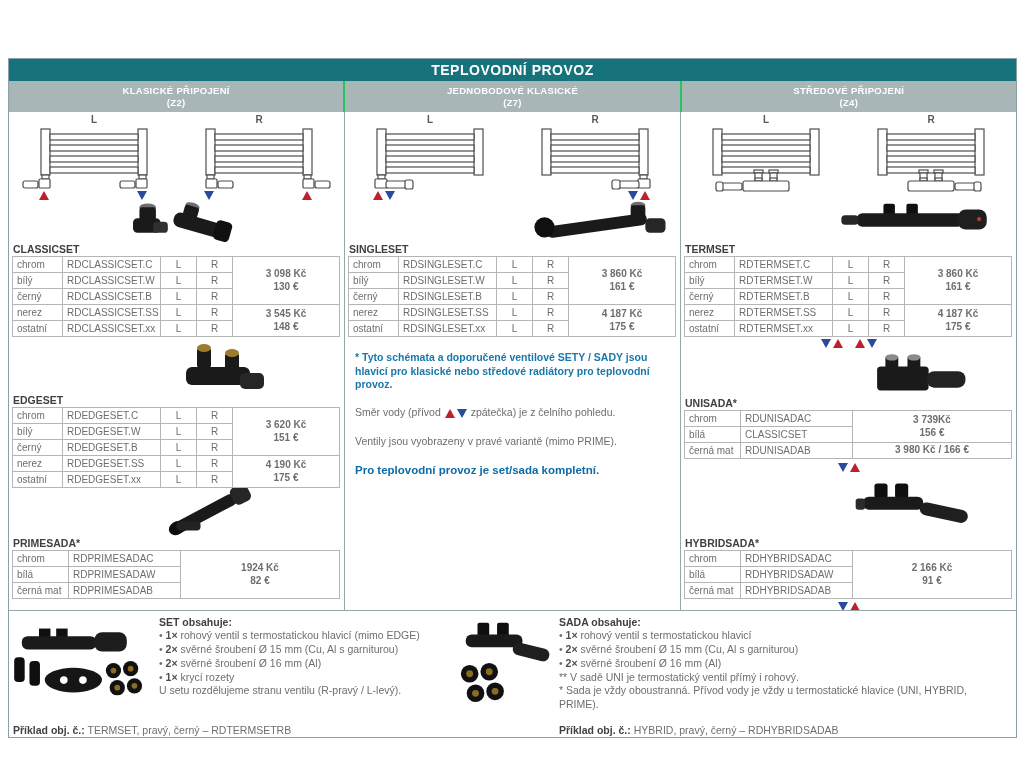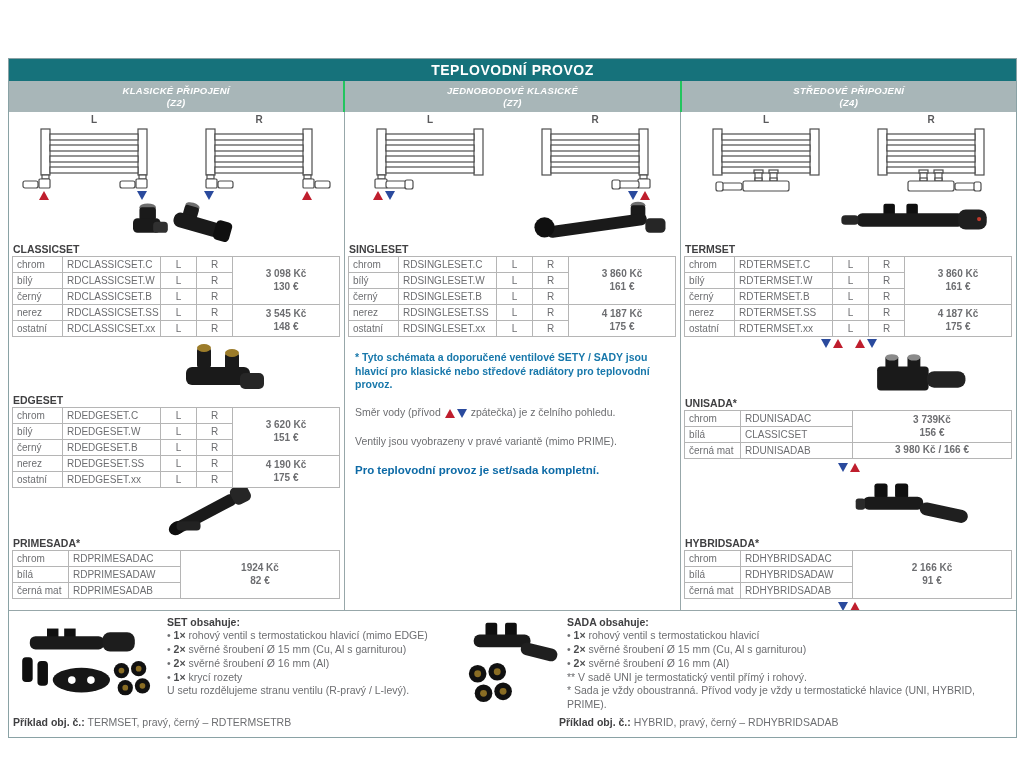--- a/index.html
+++ b/index.html
@@ -2,21 +2,21 @@
 <html><head>
 <meta charset="utf-8">
 <style>
   html,body { margin:0; padding:0; background:#fff; }
   body { width:1024px; height:768px; position:relative; font-family:"Liberation Sans", sans-serif; color:#58595b; }
   .frame { position:absolute; left:8px; top:58px; width:1007px; height:678px; border:1px solid #8aa2a5; background:#fff; }
 
   .title-bar { height:22px; background:#16727b; color:#fff; font-weight:bold; font-size:14px;
                text-align:center; line-height:22px; letter-spacing:.5px; }
 
-  .col-headers { display:flex; gap:2px; background:#22c55e; height:31px;font-style:italic; }
+  .col-headers { display:flex; gap:2px; background:#22c55e; height:31px; }
   .chead { flex:1 1 0; background:#a8b6b8; color:#fff; font-weight:bold; font-size:9.5px;
            text-align:center; padding-top:4px; line-height:1.3; letter-spacing:.3px; }
 
   .body { display:flex; height:498px; }
   .col { flex:1 1 0; min-width:0; position:relative; }
   .col.mid, .col.right { border-left:1px solid #97a7a9; }
 
   
   .diagrams { display:flex; justify-content:space-between; padding:2px 10px 0; height:86px; box-sizing:border-box; }
   .diagram { width:150px; }
@@ -50,27 +50,27 @@
   .tri-gap { display:inline-block; width:10px; }
 
   
   .notes { padding:14px 12px 0 10px; font-size:10.5px; line-height:1.3; color:#6d6e71; }
   .note-accent { color:#1878ab; font-weight:bold; margin-bottom:14px; }
   .note-plain { margin-bottom:15px; }
   .note-strong { color:#0d6aa6; font-weight:bold; font-size:11.5px; margin-top:4px; }
 
   
   .footer { position:relative; border-top:1px solid #97a7a9; height:125px; }
-  .f-abs { position:absolute;margin-left:8px; }
+  .f-abs { position:absolute; }
   .f-title { font-weight:bold; font-size:10.5px; color:#404042; margin-bottom:1px; }
   .bullet { font-size:10.5px; color:#6d6e71; line-height:1.32; }
   .bullet::before { content:"• "; color:#6d6e71; }
   .bullet .qty { font-weight:bold; color:#4c4d4f; }
   .f-note { font-size:10.5px; color:#6d6e71; line-height:1.32; }
-  .example { position:absolute; bottom:8px; font-size:10.5px; color:#6d6e71; }
+  .example { position:absolute; bottom:0; font-size:10.5px; color:#6d6e71; }
   .example .ex-label { font-weight:bold; color:#404042; }
 </style>
 </head>
 <body>
 
 <div class="frame">
 
   <div class="title-bar">TEPLOVODNÍ PROVOZ</div>
 
   <div class="col-headers">

